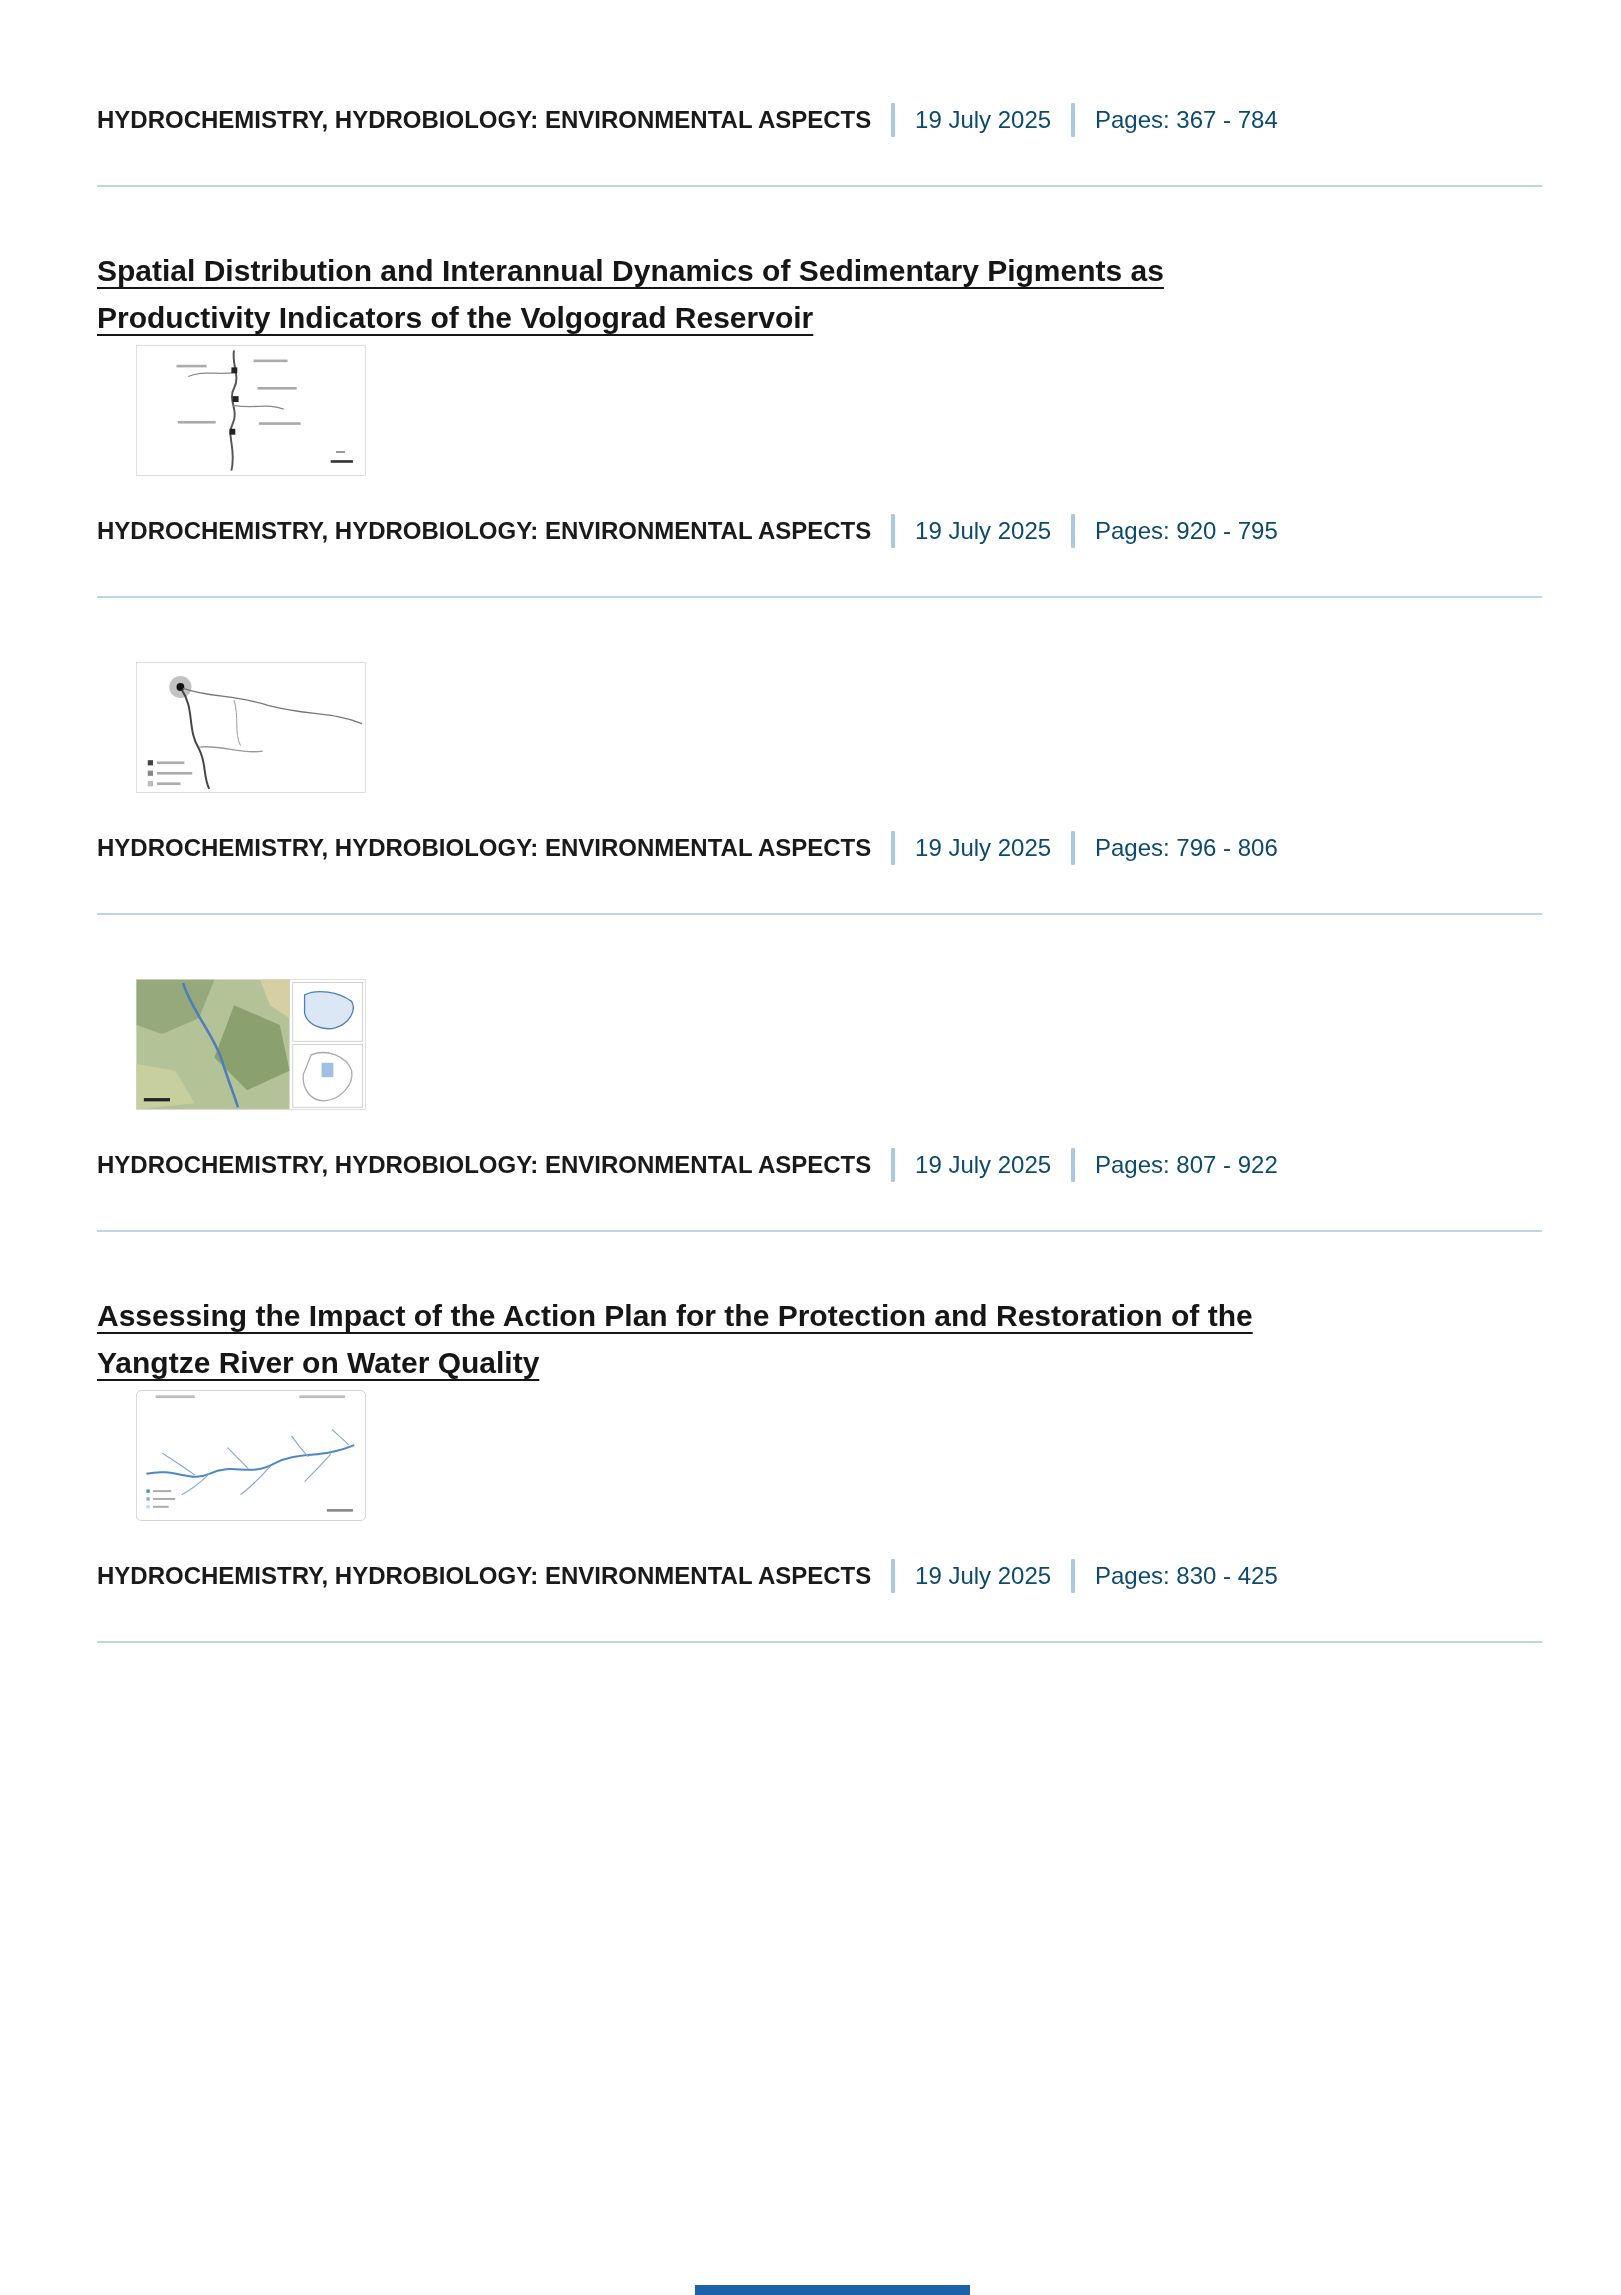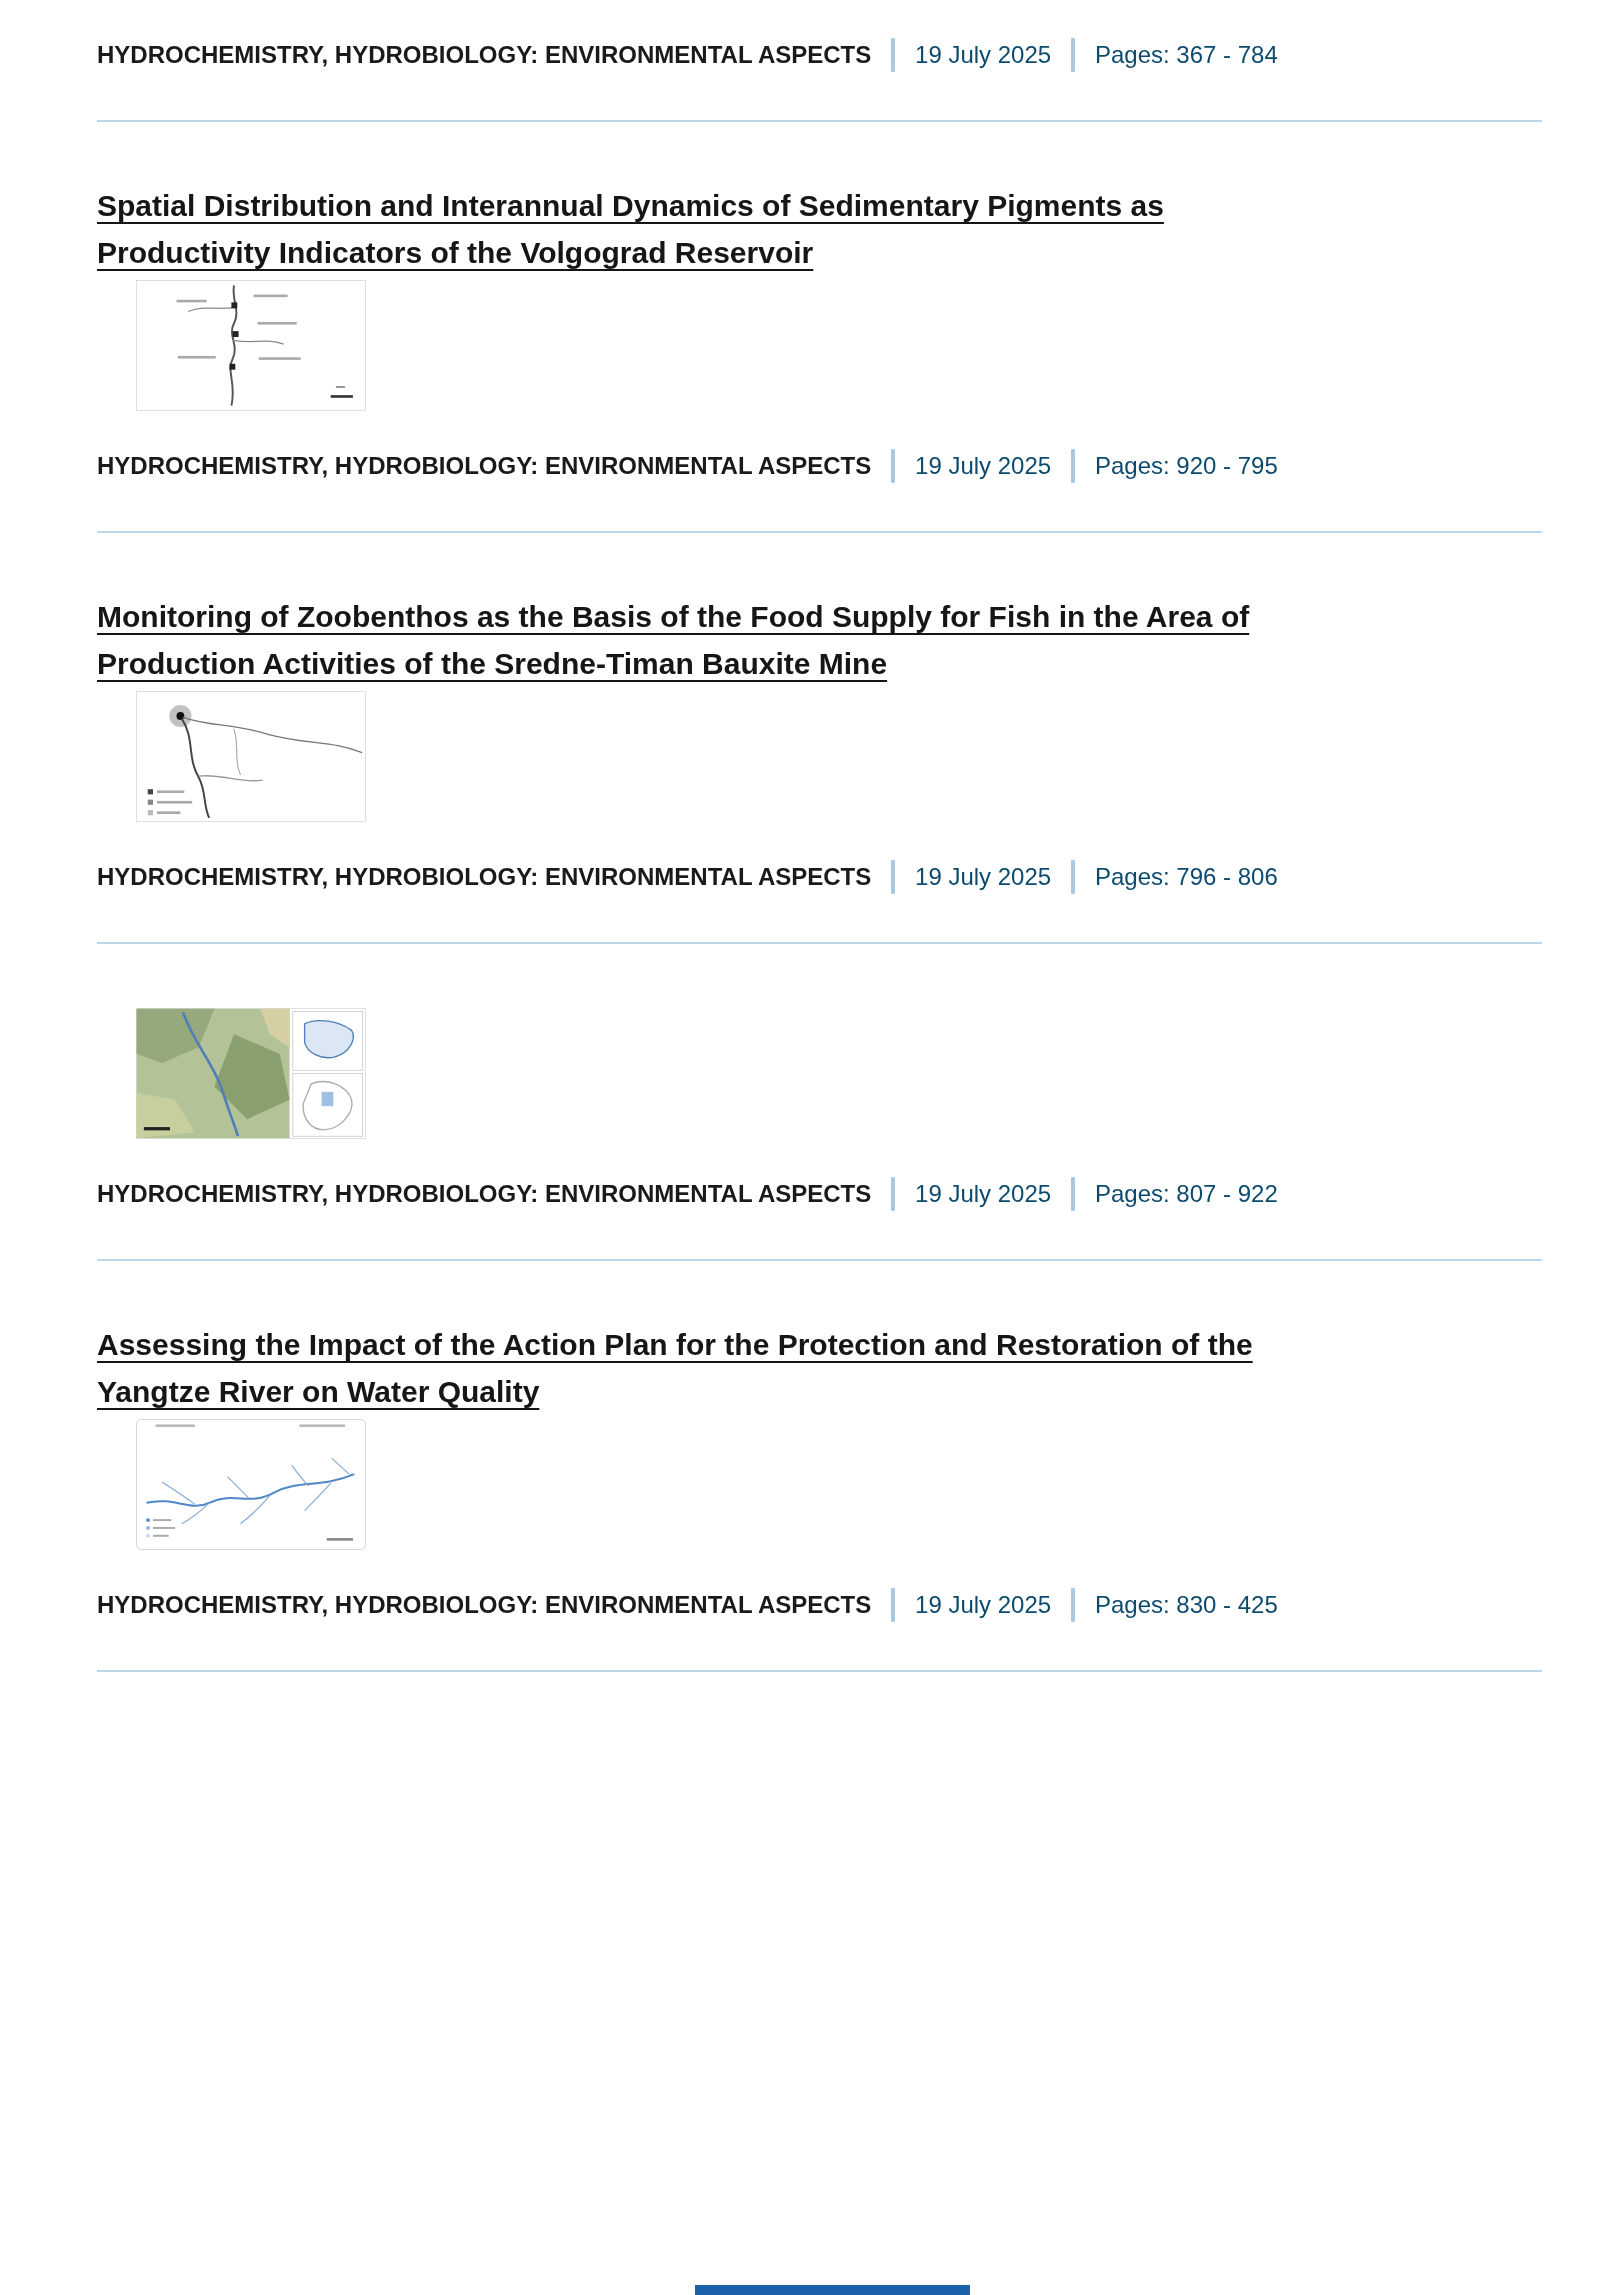--- a/index.html
+++ b/index.html
@@ -6,21 +6,22 @@
   html, body { background: #ffffff; }
   body {
     width: 1622px;
     min-height: 2295px;
     position: relative;
     font-family: "Liberation Sans", sans-serif;
     color: #1c1c1c;
     overflow: hidden;
   }
   .content {
-    padding: 38px 80px 0 97px;
+    padding: 87px 80px 0 97px;
+    margin-top: 16px;
   }
 
   
   .entry-body {
     display: flex;
     justify-content: space-between;
     align-items: flex-start;
     margin-top: 60px;
     flex-direction: column;
   }
@@ -128,23 +129,20 @@
       <span class="vbar" style="background: rgb(169, 201, 226);"></span>
       <span class="date-label">19 July 2025</span>
       <span class="vbar" style="background: rgb(169, 201, 226);"></span>
       <span class="pages-label">Pages: 920 - 795</span>
     </div>
     <div class="divider" style="background: rgb(188, 213, 232);"></div>
   </article>
 
   <article class="entry">
     <div class="entry-body">
-      <div class="title-wrap">
-        <a class="title-link" style="color: rgb(22, 22, 22);">Monitoring of Zoobenthos as the Basis of the Food Supply for Fish in the Area of Production Activities of the Sredne-Timan Bauxite Mine</a>
-      </div>
       <div class="thumb">
         <svg viewBox="0 0 352 200">
           <rect x="0.5" y="0.5" width="351" height="199" fill="#ffffff" stroke="#cfcfcf"></rect>
           <circle cx="68" cy="38" r="17" fill="#c2c2c2"></circle>
           <circle cx="68" cy="38" r="6" fill="#111111"></circle>
           <path d="M70 42 C90 72 78 102 96 132 C108 154 102 172 112 194" stroke="#444444" fill="none" stroke-width="3"></path>
           <path d="M72 40 C112 54 152 50 202 66 C262 82 302 76 346 94" stroke="#777777" fill="none" stroke-width="2"></path>
           <path d="M96 130 C132 126 162 142 194 136" stroke="#999999" fill="none" stroke-width="2"></path>
           <path d="M150 58 C158 84 150 108 160 128" stroke="#999999" fill="none" stroke-width="1.5"></path>
           <rect x="18" y="150" width="8" height="8" fill="#444444"></rect>

